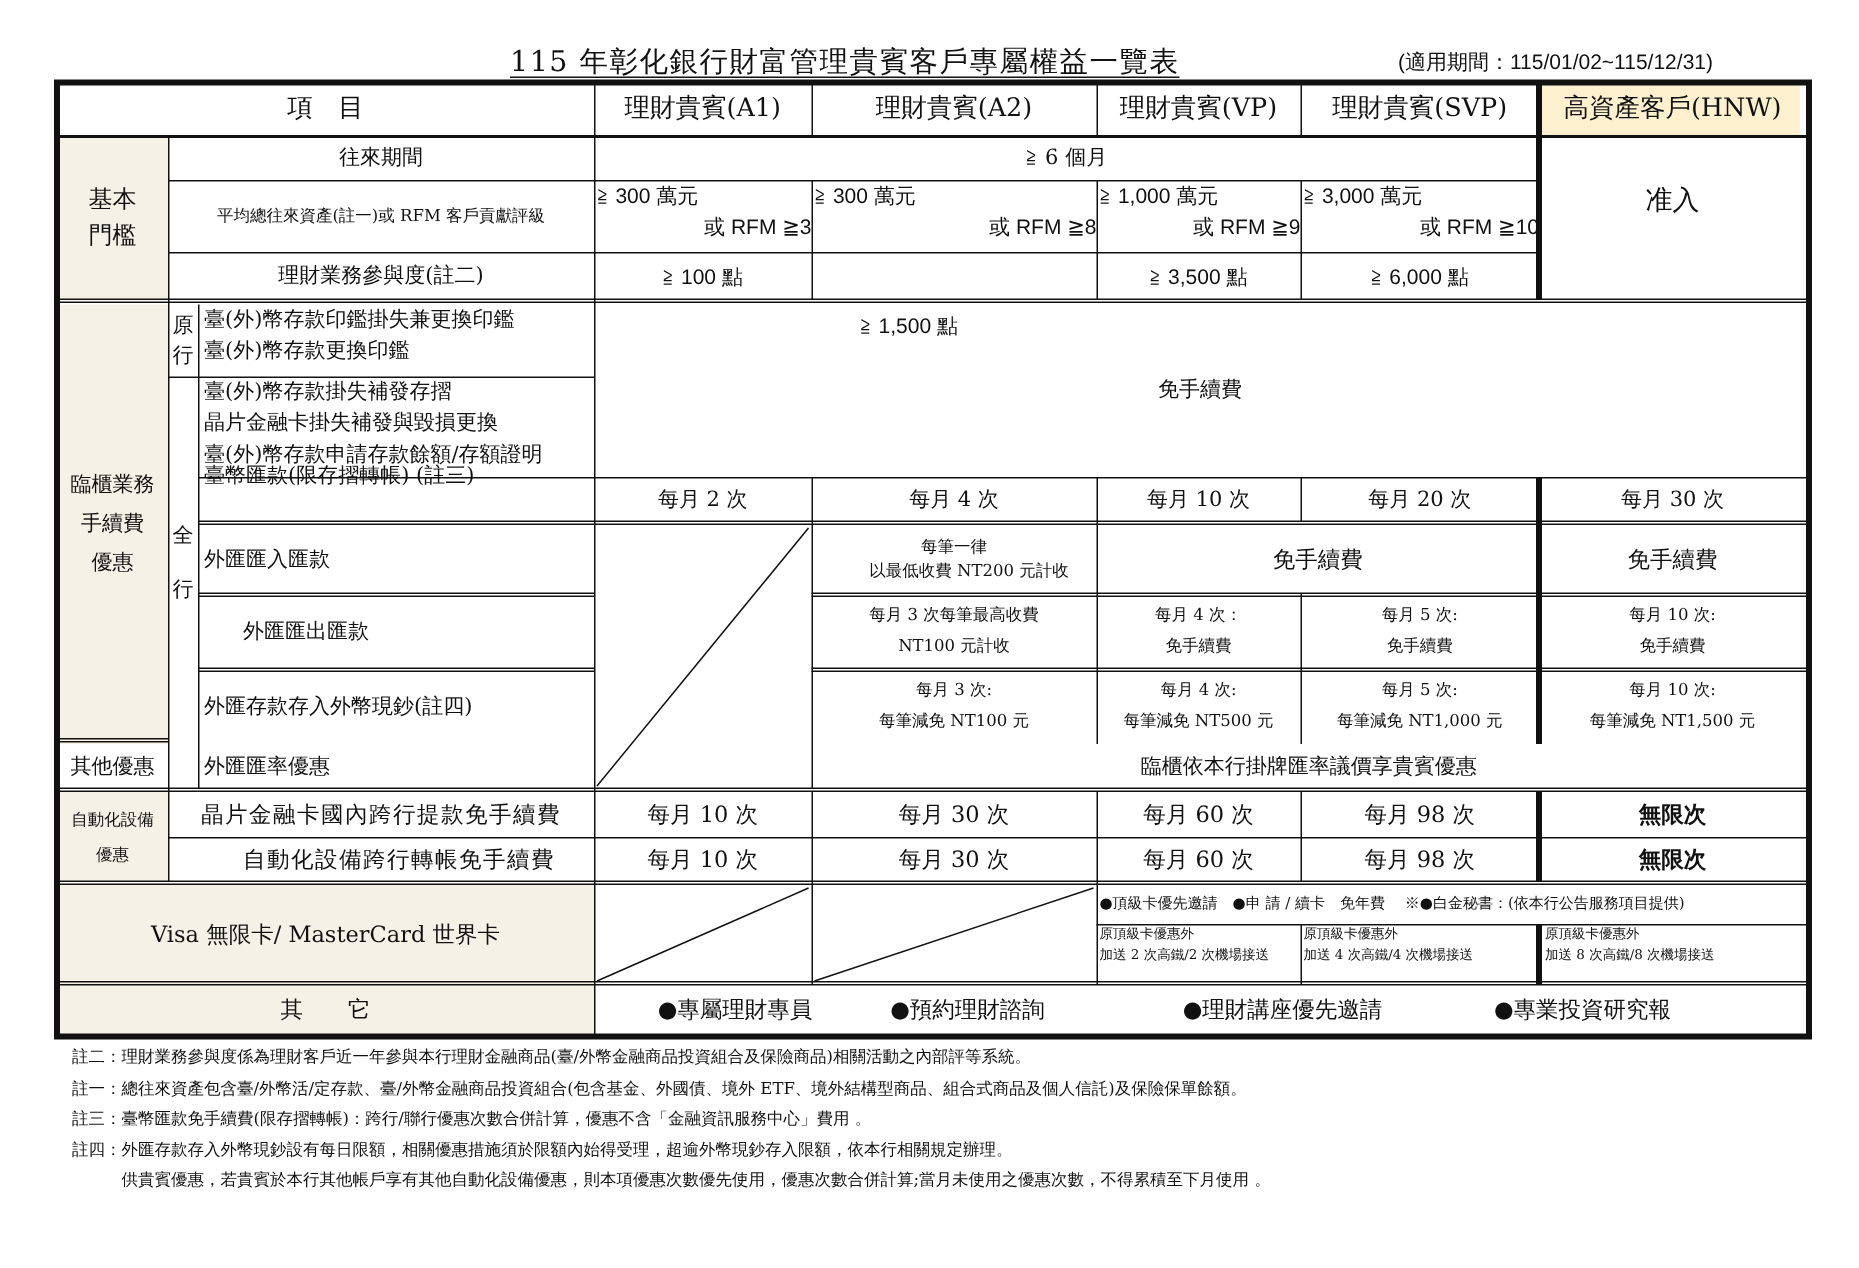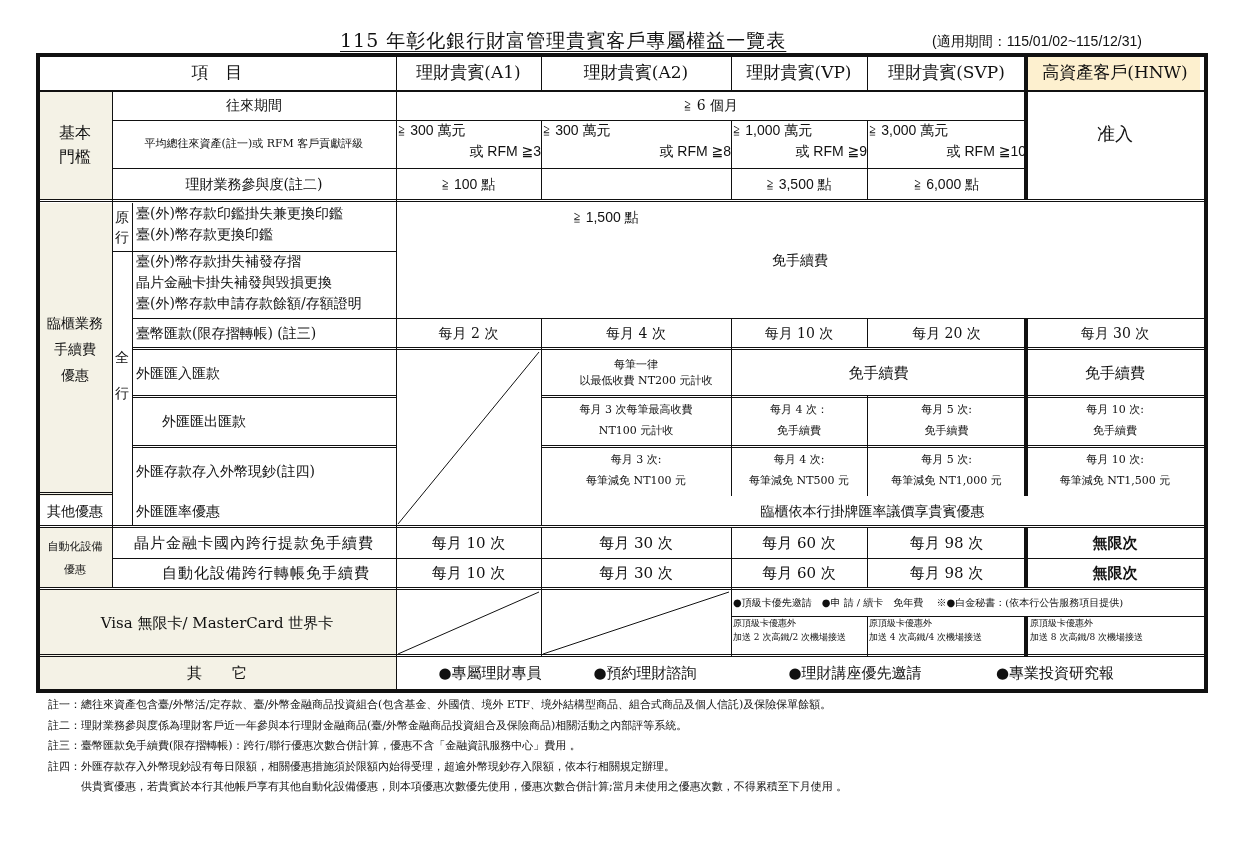--- a/index.html
+++ b/index.html
@@ -91,21 +91,21 @@
   <span>臺(外)幣存款印鑑掛失兼更換印鑑</span>
   <span>臺(外)幣存款更換印鑑</span>
 </div>
 <div class="cell left stack" style="left:132px;top:251px;width:264px;height:67px;align-items:flex-start;">
   <span>臺(外)幣存款掛失補發存摺</span>
   <span>晶片金融卡掛失補發與毀損更換</span>
   <span>臺(外)幣存款申請存款餘額/存額證明</span>
 </div>
 <div class="cell" style="left:396px;top:203px;width:808px;height:115px;">免手續費</div>
 
-<div class="cell left" style="left:132px;top:318px;width:264px;height:30px;text-align:right;">臺幣匯款(限存摺轉帳) (註三)</div>
+<div class="cell left" style="left:132px;top:302px;width:264px;height:30px;text-align:right;">臺幣匯款(限存摺轉帳) (註三)</div>
 <div class="cell" style="left:396px;top:318px;width:145px;height:30px;">每月 2 次</div>
 <div class="cell" style="left:541px;top:318px;width:190px;height:30px;">每月 4 次</div>
 <div class="cell" style="left:731px;top:318px;width:136px;height:30px;">每月 10 次</div>
 <div class="cell" style="left:867px;top:318px;width:159px;height:30px;">每月 20 次</div>
 <div class="cell" style="left:1026px;top:318px;width:178px;height:30px;">每月 30 次</div>
 
 <div class="cell left" style="left:132px;top:350px;width:264px;height:46px;">外匯匯入匯款</div>
 <div class="cell stack small" style="left:541px;top:350px;width:190px;height:46px;">
   <span>每筆一律</span>
   <span style="padding-left:20px;">以最低收費 NT200 元計收</span>
@@ -244,18 +244,18 @@
 <div class="vline" style="left:867px;top:616px;height:40px;"></div>
 
 <div class="thickv" style="left:1024px;top:56px;height:144px;"></div>
 <div class="thickv" style="left:1024px;top:318px;height:178px;"></div>
 <div class="thickv" style="left:1024px;top:528px;height:60px;"></div>
 <div class="thickv" style="left:1024px;top:616px;height:40px;"></div>
 
 <div class="outer" style="left:36px;top:53px;width:1172px;height:640px;"></div>
 
 <div class="notes" style="top:695px;">
+  <div>註二：理財業務參與度係為理財客戶近一年參與本行理財金融商品(臺/外幣金融商品投資組合及保險商品)相關活動之內部評等系統。</div>
   <div>註一：總往來資產包含臺/外幣活/定存款、臺/外幣金融商品投資組合(包含基金、外國債、境外 ETF、境外結構型商品、組合式商品及個人信託)及保險保單餘額。</div>
-  <div>註二：理財業務參與度係為理財客戶近一年參與本行理財金融商品(臺/外幣金融商品投資組合及保險商品)相關活動之內部評等系統。</div>
   <div>註三：臺幣匯款免手續費(限存摺轉帳)：跨行/聯行優惠次數合併計算，優惠不含「金融資訊服務中心」費用 。</div>
   <div>註四：外匯存款存入外幣現鈔設有每日限額，相關優惠措施須於限額內始得受理，超逾外幣現鈔存入限額，依本行相關規定辦理。</div>
   <div>　　　供貴賓優惠，若貴賓於本行其他帳戶享有其他自動化設備優惠，則本項優惠次數優先使用，優惠次數合併計算;當月未使用之優惠次數，不得累積至下月使用 。</div>
 </div>
 
 </body></html>

